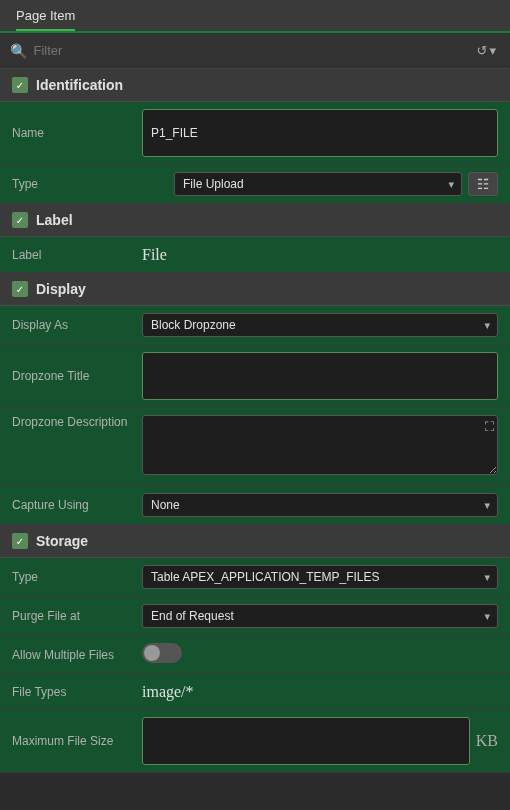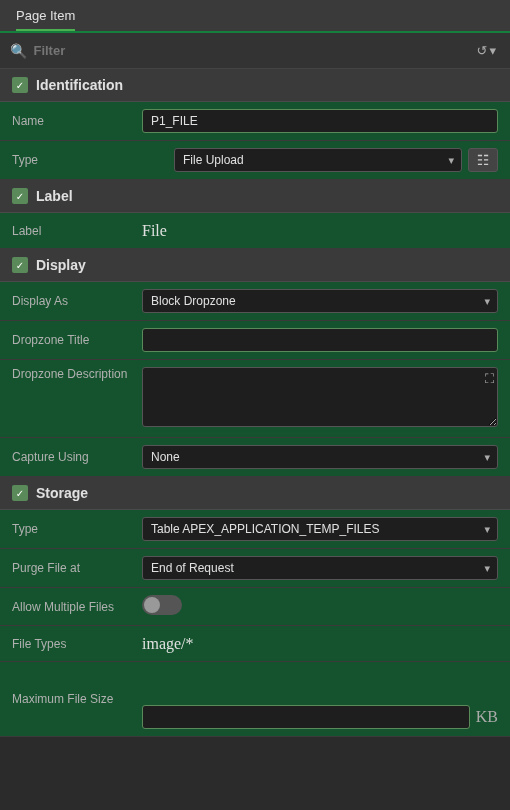--- a/index.html
+++ b/index.html
@@ -36,21 +36,20 @@
       gap: 6px;
       border-bottom: 1px solid #444;
     }
     .search-bar input {
       background: transparent;
       border: none;
       outline: none;
       color: #ccc;
       font-size: 13px;
       flex: 1;
-      font-weight: bold;
     }
     .search-icon {
       color: #888;
       font-size: 14px;
     }
     .sort-btn {
       background: transparent;
       border: none;
       color: #aaa;
       cursor: pointer;
@@ -112,21 +111,21 @@
       flex: 1;
     }
 
     
     .text-input {
       width: 100%;
       background: #1e1e1e;
       border: 1px solid #5a8a5a;
       border-radius: 3px;
       color: #e0e0e0;
-      padding: 4px 8px;
+      padding: 16px 8px;
       font-size: 12px;
       outline: none;
     }
 
     
     .select-wrap {
       position: relative;
       width: 100%;
     }
     .select-wrap select {
@@ -377,19 +376,19 @@
   </div>
   <div class="form-row">
     <div class="form-label">File Types</div>
     <div class="form-control">
       <span class="static-value">image/*</span>
     </div>
   </div>
   <div class="form-row">
     <div class="form-label">Maximum File Size</div>
     <div class="form-control">
-      <div style="display:flex; gap:6px; align-items:center;margin-top:36px;">
+      <div style="display:flex; gap:6px; align-items:center;">
         <input type="text" class="text-input" value="" style="flex: 1 1 0%;">
         <span class="static-value" style="color:#aaa;">KB</span>
       </div>
     </div>
   </div>
 </div>
 
 </body></html>

